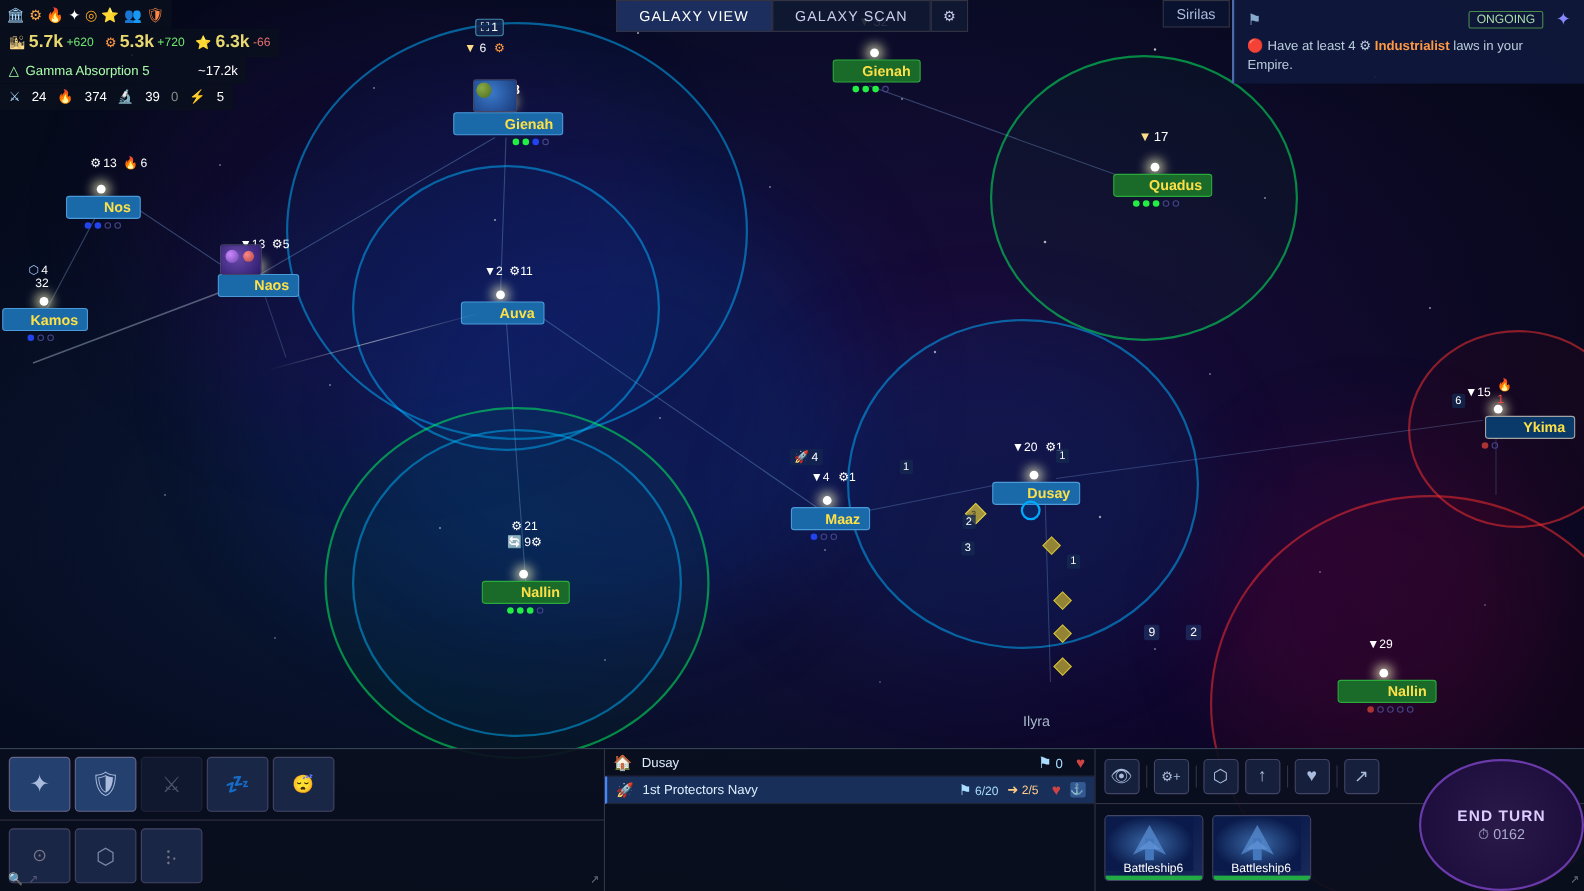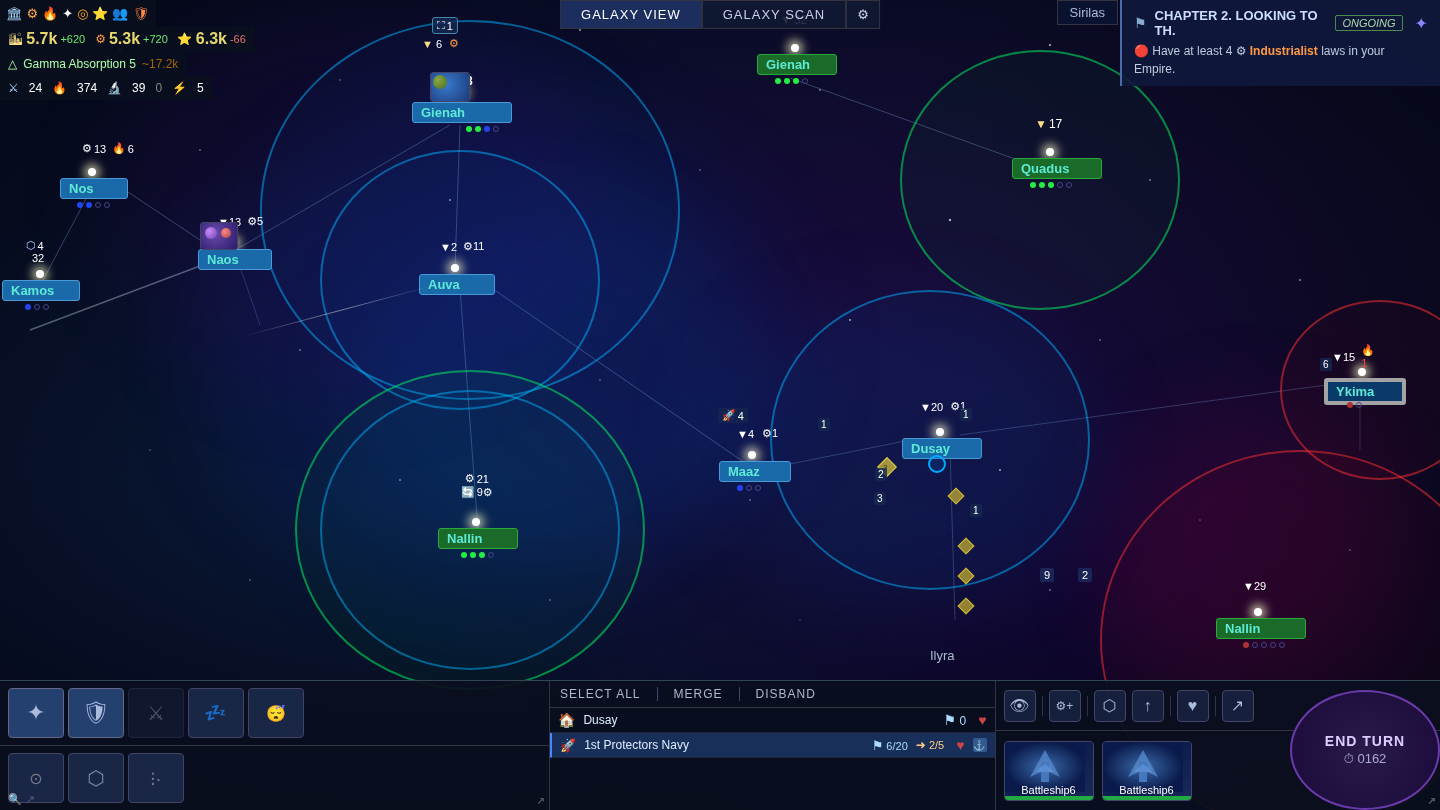--- a/index.html
+++ b/index.html
@@ -33,27 +33,27 @@
       pointer-events: none;
     }
 
     
     .system-label {
       position: absolute;
       padding: 2px 8px;
       border-radius: 3px;
       font-size: 13px;
       font-weight: bold;
-      color: #5eead4;
+      color: #fde047;
       white-space: nowrap;
-      text-align: left;
+      text-align: right;
     }
     .system-label.blue { background: #1a6aaa; border: 1px solid #4a9ada; }
     .system-label.green { background: #1a6a2a; border: 1px solid #2aaa3a; }
-    .system-label.blue-dark { background: #0a3a6a; border: 4px solid #a3a3a3; }
+    .system-label.blue-dark { background: #0a3a6a; border: 1px solid #a3a3a3; margin-left: 26px; }
 
     
     #top-bar {
       position: absolute;
       top: 0;
       left: 0;
       right: 0;
       height: 120px;
       pointer-events: none;
       z-index: 100;
@@ -113,21 +113,20 @@
     }
     .quest-filter-icon { color: #88aacc; font-size: 14px; }
     .quest-chapter { color: #ccddff; font-weight: bold; font-size: 13px; }
     .quest-status { 
       margin-left: auto;
       color: #aaddaa;
       font-size: 11px;
       border: 1px solid #4a8a4a;
       padding: 1px 6px;
       border-radius: 2px;
-      font-style: italic;
     }
     .quest-star { color: #8888ff; font-size: 16px; margin-left: 4px; }
 
     .quest-body {
       font-size: 12px;
       color: #bbccdd;
       line-height: 1.5;
     }
     .quest-resource { color: #ff9944; font-weight: bold; }
 
@@ -737,21 +736,21 @@
     <div class="resource-item">
       <span style="color:#aaaaff;font-size:12px;">⭐</span>
       <span class="resource-value">6.3k</span>
       <span class="resource-delta-neg">-66</span>
     </div>
   </div>
 
   <div style="position:absolute;top:52px;left:0;background:rgba(10,15,30,0.9);display:flex;align-items:center;padding:3px 8px;gap:6px;height:24px;">
     <span style="color:#aaffaa;font-size:12px;">△</span>
     <span style="color:#aaffaa;font-size:12px;">Gamma Absorption 5</span>
-    <span style="color:#a16207;font-size:12px;">~17.2k</span>
+    <span style="color:#ffffff;font-size:12px;margin-left:38px;">~17.2k</span>
   </div>
 
   <div style="position:absolute;top:76px;left:0;background:rgba(10,15,30,0.9);display:flex;align-items:center;padding:3px 8px;gap:10px;height:24px;">
     <span style="font-size:12px;color:#aaddff;">⚔</span>
     <span style="font-size:12px;color:white;">24</span>
     <span style="font-size:12px;color:#ff6644;">🔥</span>
     <span style="font-size:12px;color:white;">374</span>
     <span style="font-size:12px;color:#88aaff;">🔬</span>
     <span style="font-size:12px;color:white;">39</span>
     <span style="font-size:12px;color:#888;">0</span>
@@ -762,21 +761,20 @@
 
 <div id="view-buttons">
   <button class="view-btn active">GALAXY VIEW</button>
   <button class="view-btn">GALAXY SCAN</button>
   <button style="background:rgba(15,25,50,0.9);border:1px solid #334;color:#cce;padding:6px 10px;font-size:13px;cursor:pointer;">⚙</button>
 </div>
 
 <div id="quest-panel">
   <div class="quest-header">
     <span class="quest-filter-icon">⚑</span>
-    <span class="quest-chapter">CHAPTER 2. LOOKING TO TH.</span>
     <span class="quest-status">ONGOING</span>
     <span class="quest-star">✦</span>
   </div>
   <div class="quest-body">
     <span>🔴 </span>
     <span>Have at least 4</span>
     <span> ⚙ </span>
     <span class="quest-resource">Industrialist</span>
     <span> </span>
     <span>laws in your Empire.</span>
@@ -834,27 +832,20 @@
         <div style="position:absolute;bottom:4px;right:4px;font-size:10px;color:#556;">↗</div>
       </div>
       <div style="position:absolute;bottom:4px;left:8px;font-size:11px;color:#557;display:flex;gap:4px;">
         <span>🔍</span>
         <span>↗</span>
       </div>
     </div>
   </div>
 
   <div id="fleet-list-section">
-    <div id="fleet-list-header">
-      <button class="fleet-list-btn">SELECT ALL</button>
-      <div class="fleet-separator"></div>
-      <button class="fleet-list-btn">MERGE</button>
-      <div class="fleet-separator"></div>
-      <button class="fleet-list-btn">DISBAND</button>
-    </div>
 
     <div class="fleet-row">
       <span style="font-size:14px;">🏠</span>
       <span class="fleet-name">Dusay</span>
       <span style="color:#aaddff;font-size:12px;">
         <span style="font-size:14px;">⚑</span>
         <span>0</span>
       </span>
       <span class="fleet-heart">♥</span>
     </div>

